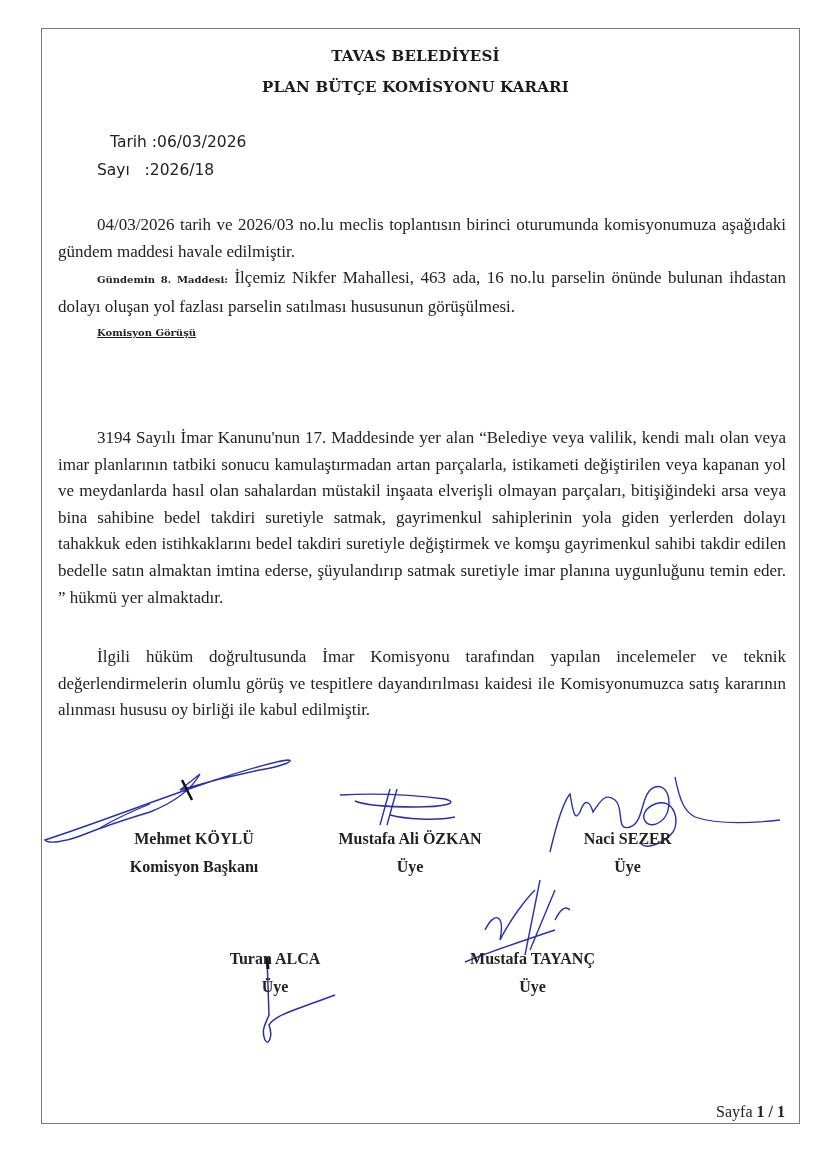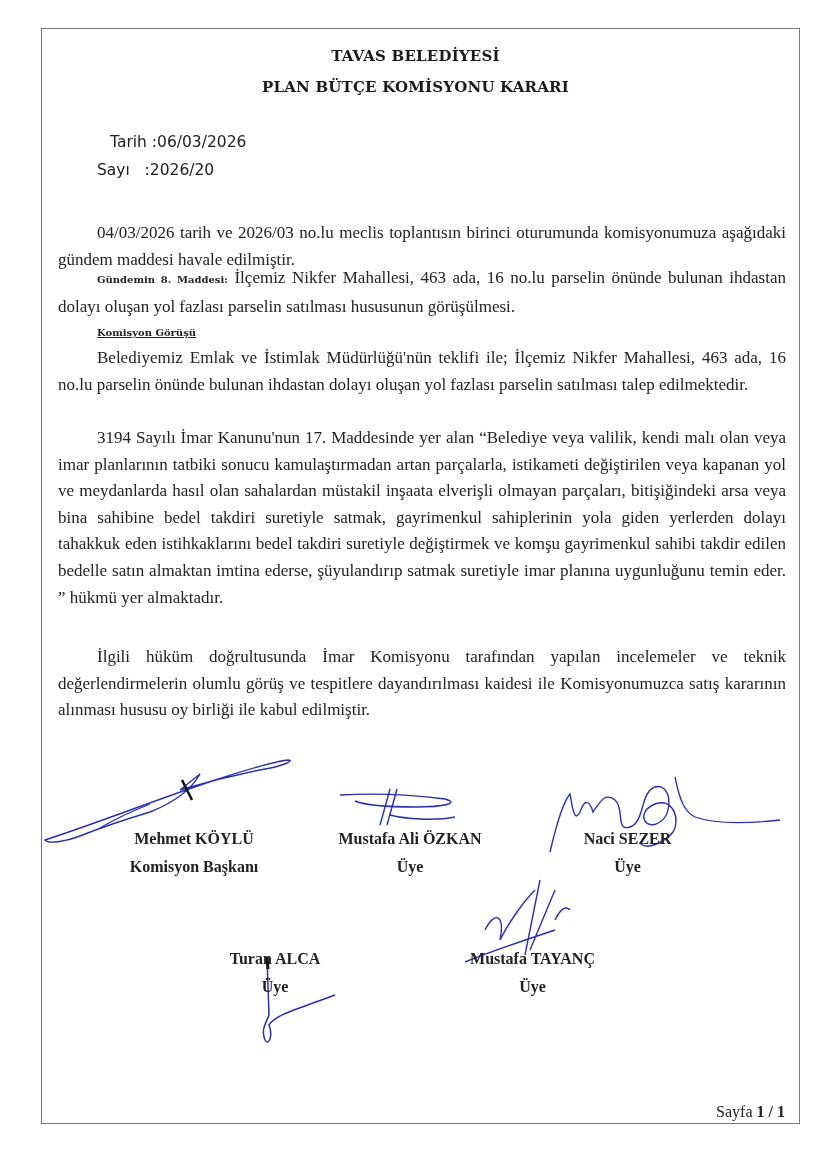--- a/index.html
+++ b/index.html
@@ -22,36 +22,36 @@
 </style>
 </head>
 <body>
 
 <div class="frame"></div>
 
 <div class="title t1">TAVAS BELEDİYESİ</div>
 <div class="title t2">PLAN BÜTÇE KOMİSYONU KARARI</div>
 
 <div class="meta m1" style="white-space:pre;margin-left:13px;">Tarih :06/03/2026</div>
-<div class="meta m2" style="white-space:pre;">Sayı   :2026/20</div>
+<div class="meta m2" style="white-space:pre;">Sayı   :2026/18</div>
 
-<div class="para" style="top:212px;margin-top:8px;">
+<div class="para" style="top:212px;">
   <span class="first"></span><span>04/03/2026 tarih ve 2026/03 no.lu meclis toplantısın birinci oturumunda komisyonumuza aşağıdaki gündem maddesi havale edilmiştir.</span>
 </div>
 
 <div class="para" style="top:265px;">
   <span class="first"></span><span class="bold">Gündemin 8. Maddesi:</span><span> İlçemiz Nikfer Mahallesi, 463 ada, 16 no.lu parselin önünde bulunan ihdastan dolayı oluşan yol fazlası parselin satılması hususunun görüşülmesi.</span>
 </div>
 
 <div class="para" style="top:318px;">
   <span class="first"></span><span class="bold u">Komisyon Görüşü</span>
 </div>
 
 <div class="para" style="top:345px;">
-  <span class="first"></span><span>Belediyemiz Emlak ve İstimlak Müdürlüğü'nün teklifi ile; İlçemiz Nikfer Mahallesi, 463 ada, 16 no.lu parselin önünde bulunan ihdastan dolayı oluşan yol fazlası parselin satılması talep edilmektedir.</span>
+  <span class="first"></span>
 </div>
 
 <div class="para" style="top:425px;">
   <span class="first"></span><span>3194 Sayılı İmar Kanunu'nun 17. Maddesinde yer alan “Belediye veya valilik, kendi malı olan veya imar planlarının tatbiki sonucu kamulaştırmadan artan parçalarla, istikameti değiştirilen veya kapanan yol ve meydanlarda hasıl olan sahalardan müstakil inşaata elverişli olmayan parçaları, bitişiğindeki arsa veya bina sahibine bedel takdiri suretiyle satmak, gayrimenkul sahiplerinin yola giden yerlerden dolayı tahakkuk eden istihkaklarını bedel takdiri suretiyle değiştirmek ve komşu gayrimenkul sahibi takdir edilen bedelle satın almaktan imtina ederse, şüyulandırıp satmak suretiyle imar planına uygunluğunu temin eder. ”  hükmü yer almaktadır.</span>
 </div>
 
 <div class="para" style="top:644px;">
   <span class="first"></span><span>İlgili hüküm doğrultusunda İmar Komisyonu tarafından yapılan incelemeler ve teknik değerlendirmelerin olumlu görüş ve tespitlere dayandırılması kaidesi ile Komisyonumuzca satış kararının alınması hususu oy birliği ile kabul edilmiştir.</span>
 </div>
 

